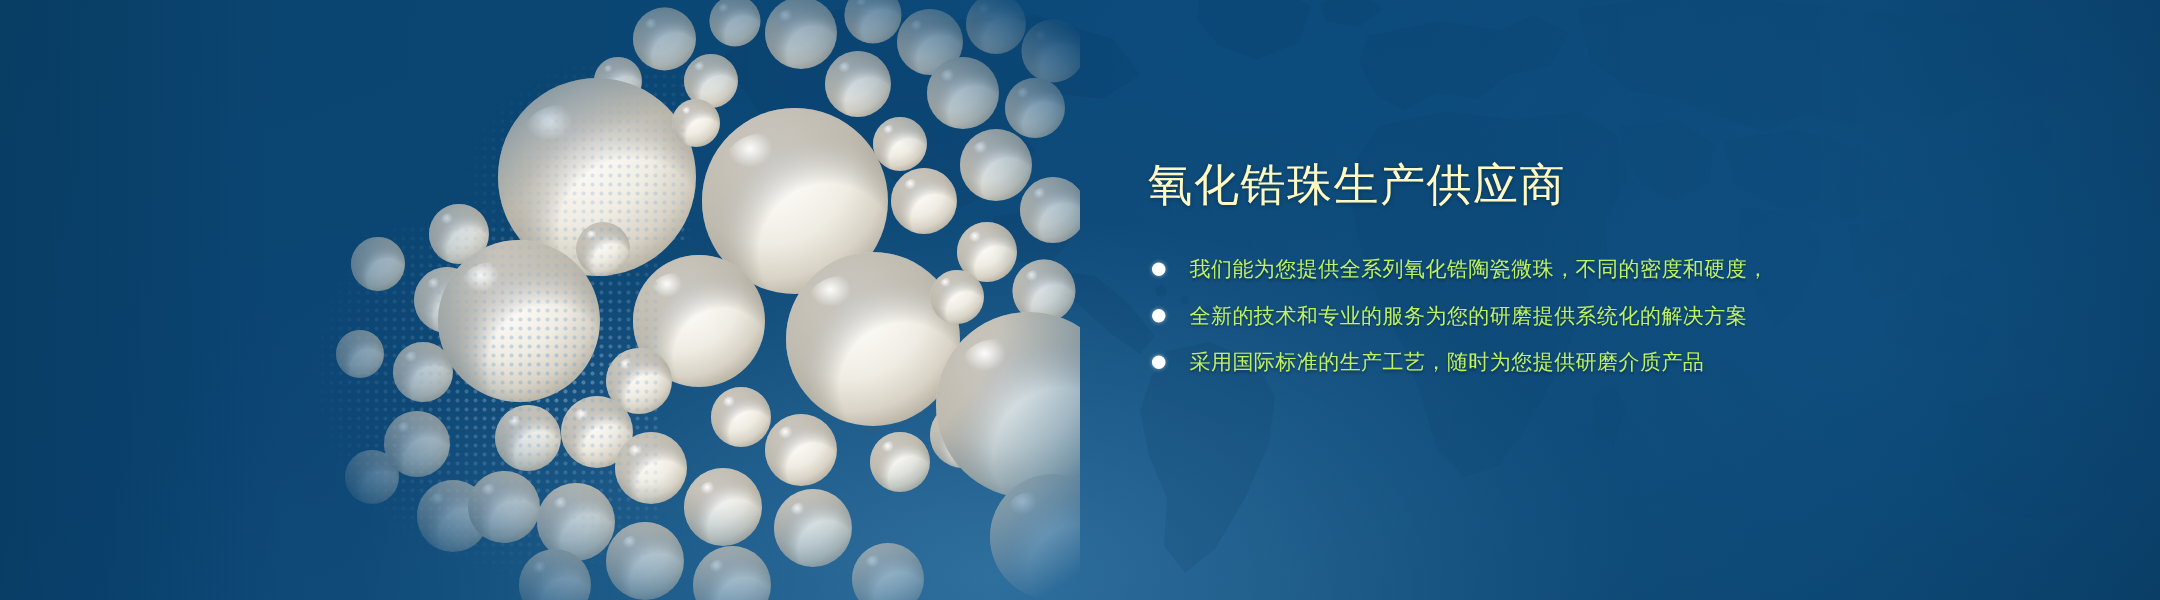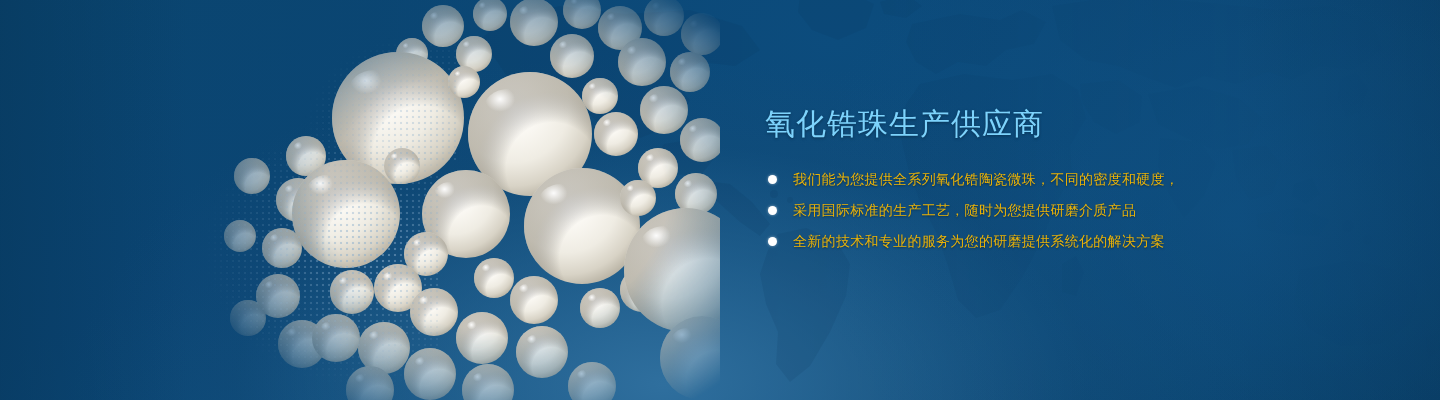--- a/index.html
+++ b/index.html
@@ -90,36 +90,36 @@
   .content {
     position: absolute;
     left: 765px;
     top: 106px;
     width: 620px;
   }
   .headline {
     font-size: 30px;
     line-height: 1.2;
     font-weight: 400;
-    color: #7dd3fc;
+    color: #fef9c3;
     letter-spacing: 1px;
     margin: 0 0 26px 0;
     text-shadow: 0 1px 3px rgba(0,0,0,0.35);
     white-space: nowrap;
   }
   .bullets {
     list-style: none;
     margin: 0;
     padding: 0;
   }
   .bullet {
     position: relative;
     padding-left: 28px;
     margin-bottom: 9px;
-    color: #eab308;
+    color: #bef264;
     font-size: 14px;
     line-height: 22px;
     letter-spacing: 0.3px;
     text-shadow: 0 1px 2px rgba(0,0,0,0.4);
   }
   .bullet:last-child { margin-bottom: 0; }
   .dot {
     position: absolute;
     left: 3px;
     top: 7px;
@@ -504,24 +504,24 @@
 
     <ul class="bullets">
 
       <li class="bullet">
         <span class="dot"></span>
         <span class="bullet-line">我们能为您提供全系列氧化锆陶瓷微珠，不同的密度和硬度，</span>
       </li>
 
       <li class="bullet">
         <span class="dot"></span>
+        <span class="bullet-line">全新的技术和专业的服务为您的研磨提供系统化的解决方案</span>
+      </li>
+
+      <li class="bullet">
+        <span class="dot"></span>
         <span class="bullet-line">采用国际标准的生产工艺，随时为您提供研磨介质产品</span>
       </li>
 
-      <li class="bullet">
-        <span class="dot"></span>
-        <span class="bullet-line">全新的技术和专业的服务为您的研磨提供系统化的解决方案</span>
-      </li>
-
     </ul>
   </div>
 
 </div>
 
 </body></html>

